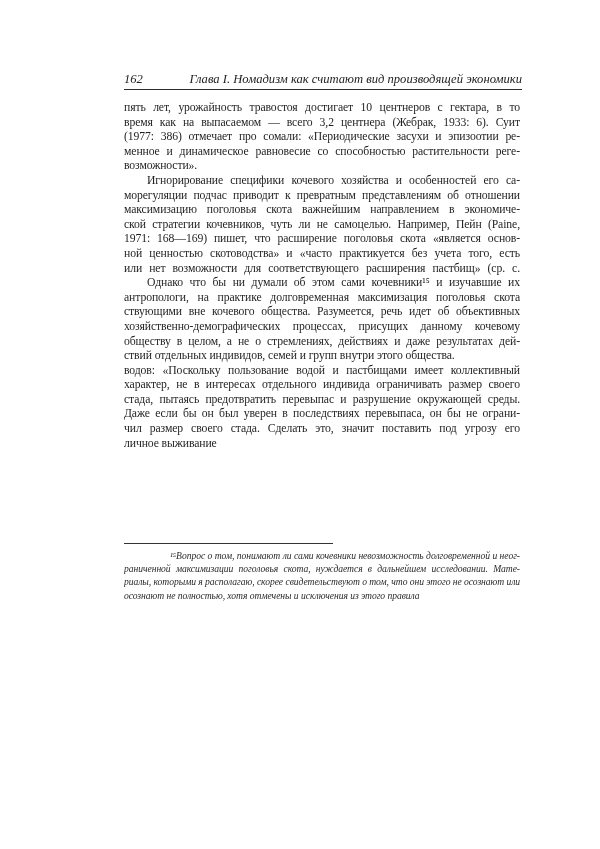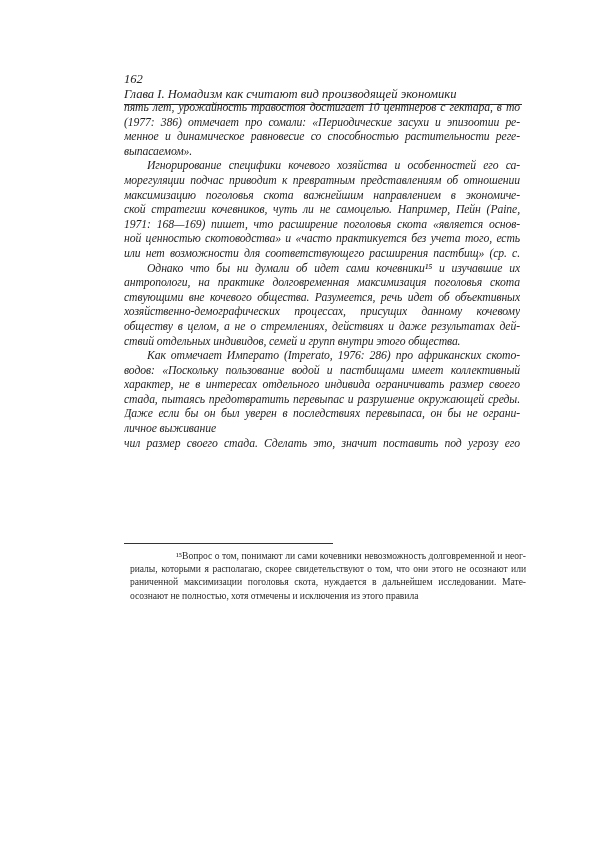--- a/index.html
+++ b/index.html
@@ -22,57 +22,57 @@
     left: 124px;
     width: 398px;
     display: flex;
     justify-content: space-between;
     align-items: baseline;
     font-style: italic;
     font-size: 12.6px;
     border-bottom: 1.5px solid #2b2b2b;
     padding-bottom: 2px;
     color: #222222;
-    flex-direction: column;
   }
   .body-text {
     position: absolute;
     top: 101px;
     left: 124px;
     width: 396px;
     font-size: 11.7px;
     letter-spacing: -0.1px;
     color: #1f1f1f;
   }
   .ln {
     height: 14.6px;
     line-height: 14.6px;
     overflow: hidden;
     text-align: justify;
     text-align-last: justify;
     white-space: nowrap;
   }
-  .body-text .ln { display: block; font-style: italic; }
+  .body-text .ln { display: block; }
   .ln.first { text-indent: 23px; }
   .ln.end { text-align-last: left; }
   .footnote-sep {
     position: absolute;
     top: 543px;
     left: 124px;
     width: 209px;
     border-top: 1.2px solid #333333;
   }
   .footnote {
     position: absolute;
     top: 549px;
-    left: 130px;
+    left: 124px;
     width: 396px;
     font-size: 9.6px;
     letter-spacing: -0.05px;
     color: #2a2a2a;
+    font-style: italic;
   }
   .footnote .ln {
     height: 13.2px;
     line-height: 13.2px;
   }
   .footnote .ln.first { text-indent: 46px; }
 </style>
 </head>
 <body>
 
@@ -80,58 +80,58 @@
 
   <div class="running-header">
     <span>162</span>
     <span>Глава I. Номадизм как считают вид производящей экономики</span>
   </div>
 
   <div class="body-text">
 
     <div class="para">
       <div class="ln">пять лет, урожайность травостоя достигает 10 центнеров с гектара, в то</div>
+      <div class="ln">время как на выпасаемом — всего 3,2 центнера (Жебрак, 1933: 6). Суит</div>
       <div class="ln">(1977: 386) отмечает про сомали: «Периодические засухи и эпизоотии ре-</div>
       <div class="ln">менное и динамическое равновесие со способностью растительности реге-</div>
-      <div class="ln end">выпасаемом».</div>
+      <div class="ln end">возможности».</div>
     </div>
 
     <div class="para">
       <div class="ln first">Игнорирование специфики кочевого хозяйства и особенностей его са-</div>
       <div class="ln">морегуляции подчас приводит к превратным представлениям об отношении</div>
       <div class="ln">максимизацию поголовья скота важнейшим направлением в экономиче-</div>
       <div class="ln">ской стратегии кочевников, чуть ли не самоцелью. Например, Пейн (Paine,</div>
       <div class="ln">1971: 168—169) пишет, что расширение поголовья скота «является основ-</div>
       <div class="ln">ной ценностью скотоводства» и «часто практикуется без учета того, есть</div>
       <div class="ln">или нет возможности для соответствующего расширения пастбищ» (ср. с.</div>
     </div>
 
     <div class="para">
-      <div class="ln first">Однако что бы ни думали об идет сами кочевники¹⁵ и изучавшие их</div>
+      <div class="ln first">Однако что бы ни думали об этом сами кочевники¹⁵ и изучавшие их</div>
       <div class="ln">антропологи, на практике долговременная максимизация поголовья скота</div>
       <div class="ln">ствующими вне кочевого общества. Разумеется, речь идет об объективных</div>
       <div class="ln">хозяйственно-демографических процессах, присущих данному кочевому</div>
       <div class="ln">обществу в целом, а не о стремлениях, действиях и даже результатах дей-</div>
       <div class="ln end">ствий отдельных индивидов, семей и групп внутри этого общества.</div>
     </div>
 
     <div class="para">
-      <div class="ln first">Как отмечает Императо (Imperato, 1976: 286) про африканских ското-</div>
       <div class="ln">водов: «Поскольку пользование водой и пастбищами имеет коллективный</div>
       <div class="ln">характер, не в интересах отдельного индивида ограничивать размер своего</div>
       <div class="ln">стада, пытаясь предотвратить перевыпас и разрушение окружающей среды.</div>
       <div class="ln">Даже если бы он был уверен в последствиях перевыпаса, он бы не ограни-</div>
+      <div class="ln">чил размер своего стада. Сделать это, значит поставить под угрозу его</div>
       <div class="ln end">личное выживание</div>
-      <div class="ln">чил размер своего стада. Сделать это, значит поставить под угрозу его</div>
     </div>
 
   </div>
 
   <div class="footnote-sep"></div>
 
   <div class="footnote">
     <div class="ln first">¹⁵Вопрос о том, понимают ли сами кочевники невозможность долговременной и неог-</div>
+    <div class="ln">раниченной максимизации поголовья скота, нуждается в дальнейшем исследовании. Мате-</div>
     <div class="ln">риалы, которыми я располагаю, скорее свидетельствуют о том, что они этого не осознают или</div>
-    <div class="ln">раниченной максимизации поголовья скота, нуждается в дальнейшем исследовании. Мате-</div>
     <div class="ln end">осознают не полностью, хотя отмечены и исключения из этого правила</div>
   </div>
 
 </div>
 
 </body></html>

